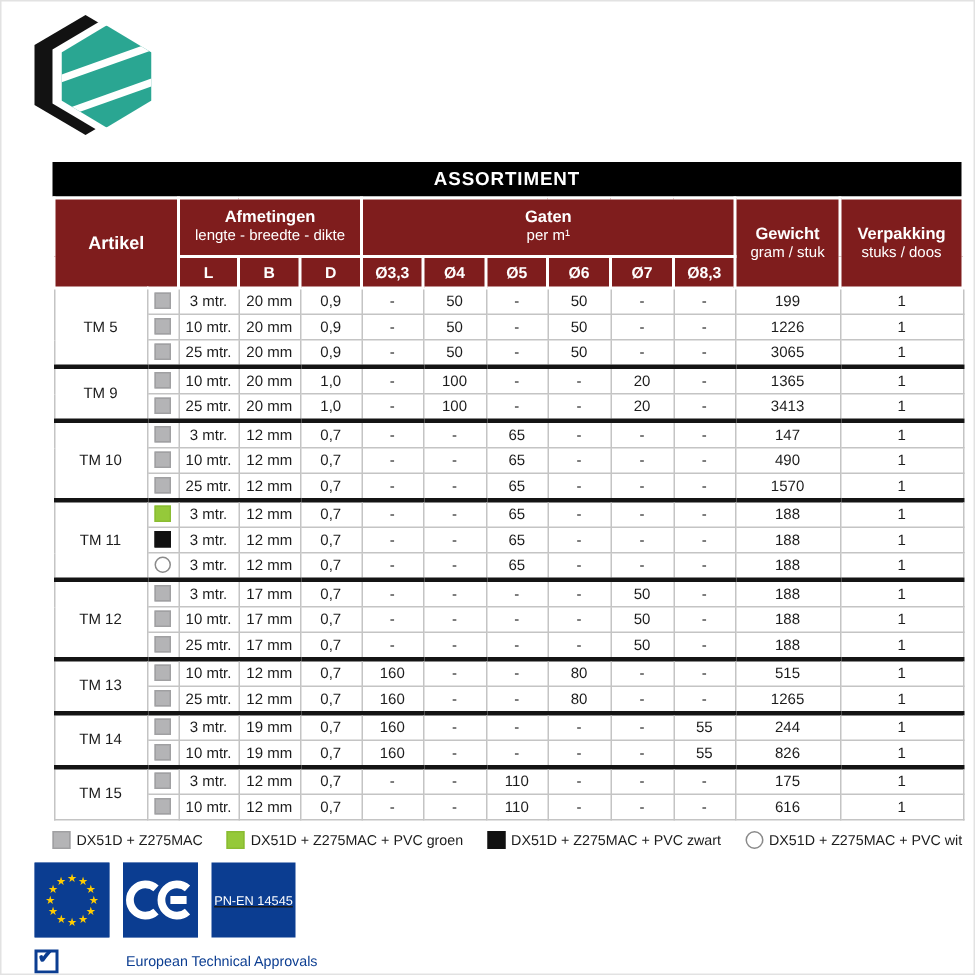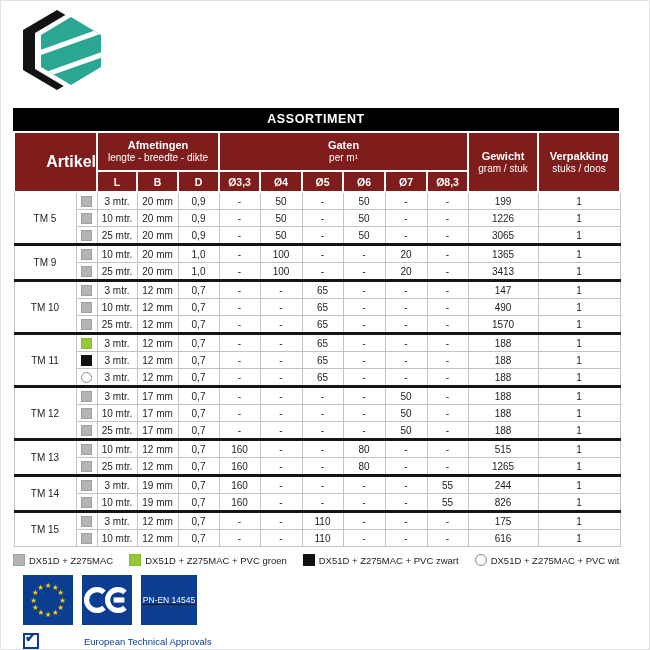--- a/index.html
+++ b/index.html
@@ -4,33 +4,33 @@
 <style>
   html,body{margin:0;padding:0;background:#fff;}
   .page{
     position:relative;width:650px;height:650px;background:#fff;
     font-family:"Liberation Sans",sans-serif;color:#1a1a1a;
     box-sizing:border-box;border:1px solid #e2e2e2;overflow:hidden;
   }
   
   .logo{position:absolute;left:14px;top:5px;}
   
-  .table-wrap{position:absolute;left:12px;top:107px;width:606px;}
+  .table-wrap{position:absolute;left:34px;top:107px;width:606px;}
   .title-bar{
     background:#000;color:#fff;height:23px;line-height:23px;text-align:center;
     font-weight:bold;font-size:12.5px;letter-spacing:.6px;
   }
   table.assort{border-collapse:collapse;table-layout:fixed;width:606px;}
   table.assort th{
     background:#7f1d1d;color:#fff;border:2px solid #fff;font-weight:bold;
     padding:0;vertical-align:middle;
   }
   th .h-title{font-size:11px;font-weight:bold;line-height:13px;}
   th .h-sub{font-size:10px;font-weight:normal;line-height:12px;}
-  th.artikel-h{text-align:right;padding-left:6px;font-size:16px;}
+  th.artikel-h{text-align:center;padding-left:6px;font-size:12px;}
   th.span2{height:58px;}
   tr.subhead th{height:19px;font-size:10.5px;}
   table.assort td{
     border:1px solid #c4c4c4;font-size:10px;height:16px;padding:0;
     text-align:center;vertical-align:middle;color:#1c1c1c;
   }
   td.artikel-cell{text-align:left;padding-left:10px;font-size:10px;color:#111;}
   tr.group-start td{border-top:3px solid #141414;}
   
   .sw{display:inline-block;width:9px;height:9px;vertical-align:middle;}

